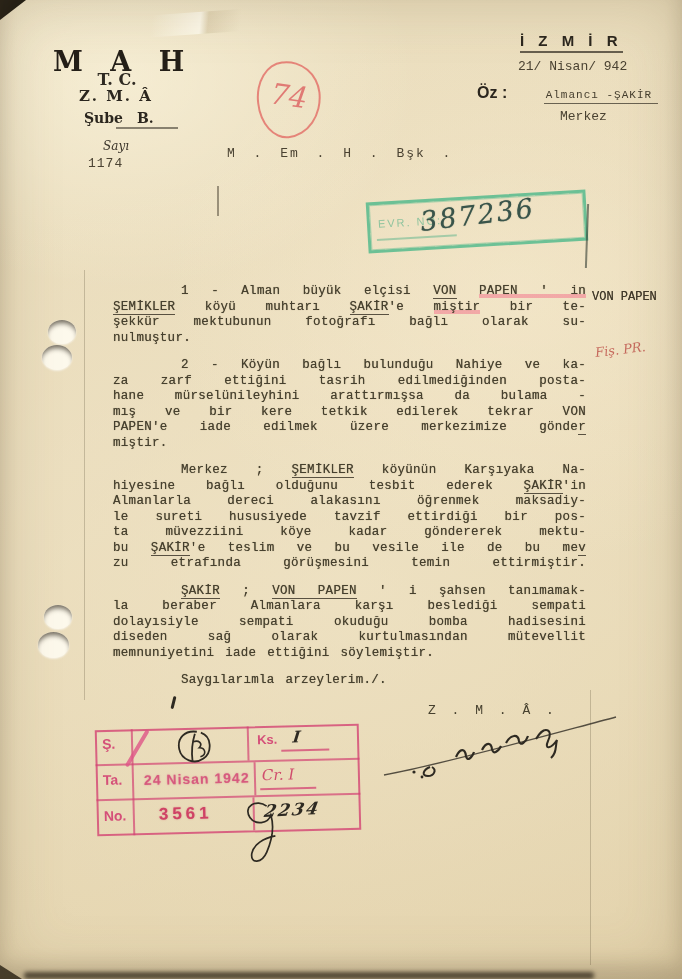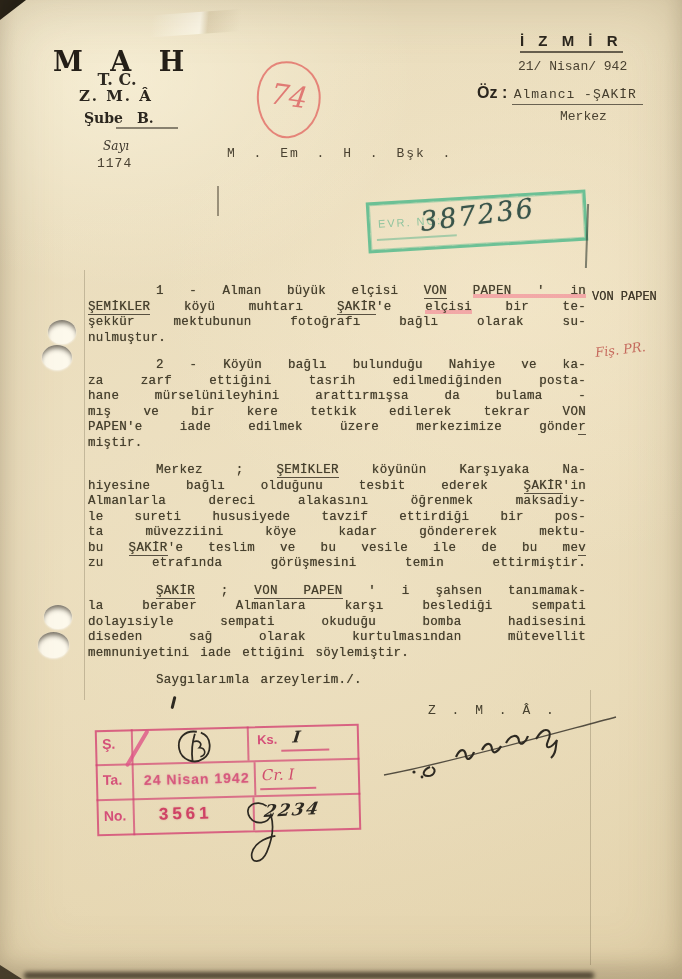--- a/index.html
+++ b/index.html
@@ -23,42 +23,42 @@
   
   .hole{border-radius:50%;background:#fdf9ec;box-shadow:inset 0 5px 5px -2px rgba(40,32,20,.65), 0 1px 2px rgba(255,255,255,.6);}
   
   .lh-tc{left:86px;top:24px;width:62px;text-align:center;font-family:"DejaVu Serif",serif;font-weight:bold;font-size:16px;color:#2f2a22;margin-top:46px;}
   .lh-org{left:53px;top:46px;font-family:"DejaVu Serif",serif;font-weight:bold;font-size:27px;letter-spacing:9px;color:#241f18;}
   .lh-zma{left:79px;top:87px;font-family:"DejaVu Serif",serif;font-weight:bold;font-size:15px;letter-spacing:2px;color:#2b261e;}
   .lh-sube{left:84px;top:110px;font-family:"DejaVu Serif",serif;font-weight:bold;font-size:14px;color:#2b261e;}
   .lh-sube .val{margin-left:14px;}
   .sube-line{left:116px;top:127px;width:62px;height:2px;background:rgba(50,44,34,.55);}
   .lh-sayi{left:103px;top:139px;font-family:"DejaVu Serif",serif;font-style:italic;font-size:12px;color:#3a342a;}
-  .lh-no{left:97px;top:156px;font-size:13px;letter-spacing:1px;color:#4a4232;}
+  .lh-no{left:88px;top:156px;font-size:13px;letter-spacing:1px;color:#4a4232;}
   .mark-v1{left:217px;top:186px;height:30px;}
   
   .dl-city{left:520px;top:32px;font-family:"Liberation Sans",sans-serif;font-weight:bold;font-size:15px;letter-spacing:5px;color:#2b261e;border-bottom:2px solid rgba(45,40,30,.7);padding-bottom:2px;}
   .dl-date{left:518px;top:59px;font-size:13px;color:#4a4232;}
   .dl-oz{left:477px;top:84px;font-family:"Liberation Sans",sans-serif;font-weight:bold;font-size:16px;color:#2b261e;}
-  .dl-ozval{font-family:"Liberation Mono",monospace;font-weight:normal;font-size:13px;letter-spacing:1px;border-bottom:1.5px solid rgba(50,44,34,.7);padding:0 6px 2px 2px;color:#453e2e;}
+  .dl-ozval{font-family:"Liberation Mono",monospace;font-weight:normal;font-size:11px;letter-spacing:1px;border-bottom:1.5px solid rgba(50,44,34,.7);padding:0 6px 2px 2px;color:#453e2e;margin-left:32px;}
   .dl-merkez{left:560px;top:109px;font-size:13px;color:#4a4232;}
   .recipient{left:227px;top:146px;font-size:13px;letter-spacing:2px;word-spacing:7px;color:#4a4232;}
   
   .page-note{left:257px;top:61px;width:60px;height:73px;border:2.5px solid rgba(225,100,95,.75);border-radius:46% 54% 58% 44%/50% 46% 56% 50%;transform:rotate(-6deg);}
   .page-note span{position:absolute;left:12px;top:16px;font-family:"DejaVu Serif",serif;font-style:italic;font-size:29px;color:rgba(220,95,95,.8);transform:rotate(14deg);}
   
   .gstamp{left:367px;top:196px;width:214px;height:45px;border:3px solid rgba(52,178,130,.7);transform:rotate(-3.4deg);box-shadow:inset 0 0 0 1px rgba(52,178,130,.35);}
   .gstamp .flabel{position:absolute;left:8px;top:13px;font-family:"Liberation Sans",sans-serif;font-size:11px;letter-spacing:2px;color:rgba(52,168,124,.5);}
   .gstamp .fline{position:absolute;left:6px;top:34px;width:80px;height:2px;background:rgba(52,168,124,.4);}
   .gnumber{left:420px;top:199px;font-family:"DejaVu Serif",serif;font-style:italic;font-size:27px;letter-spacing:2px;color:#39544a;transform:rotate(-7deg);text-shadow:0 0 1px rgba(57,84,74,.6);}
   .pen-v{left:586px;top:204px;width:2px;height:64px;background:rgba(50,60,50,.6);transform:rotate(2deg);}
   
   #body{left:88px;top:284px;width:498px;font-size:12.5px;letter-spacing:.3px;word-spacing:3px;color:#46402e;text-shadow:0 0 .7px rgba(70,60,40,.75);}
   #body .para{margin:0 0 12px 0;}
-  #body .line{line-height:15.5px;height:15.5px;white-space:nowrap;}
+  #body .line{line-height:15.5px;height:15.5px;white-space:nowrap;margin-left:25px;}
   #body .jline{white-space:normal;text-align:justify;text-align-last:justify;}
   #body .ind{padding-left:68px;}
   .tu{border-bottom:1.5px solid rgba(62,55,42,.85);}
   .pm{background-image:linear-gradient(rgba(243,120,142,.55),rgba(243,120,142,.55));background-size:100% 4px;background-position:0 100%;background-repeat:no-repeat;}
   .closing-mark{left:172px;top:696px;width:2.5px;height:13px;background:#2e2a22;border-radius:2px;transform:rotate(14deg);}
   
   .sig-typed{left:428px;top:703px;font-size:13px;letter-spacing:1px;word-spacing:6px;color:#46402e;}
   .sig-svg{left:378px;top:705px;}
   
   .mn1{left:592px;top:290px;font-size:12px;color:#3f382a;text-shadow:0 0 .6px rgba(60,50,35,.8);}
@@ -125,21 +125,21 @@
   <div class="abs gstamp">
     <span class="flabel">EVR. NO:</span>
     <span class="fline"></span>
   </div>
   <div class="abs gnumber">387236</div>
   <div class="abs pen-v"></div>
 
   <div id="body" class="abs">
       <div class="para">
         <div class="line jline ind">1 - Alman büyük elçisi <span class="tu">VON</span> <span class="pm">PAPEN ' in</span></div>
-        <div class="line jline"><span class="tu">ŞEMİKLER</span> köyü muhtarı <span class="tu">ŞAKİR</span>'e <span class="pm">elçisi</span> bir te-</div>
+        <div class="line jline"><span class="tu">ŞEMİKLER</span> köyü muhtarı <span class="tu">ŞAKİR</span>'e <span class="pm">miştir</span> bir te-</div>
         <div class="line jline">şekkür mektubunun fotoğrafı bağlı olarak su-</div>
         <div class="line">nulmuştur.</div>
       </div>
       <div class="para">
         <div class="line jline ind">2 - Köyün bağlı bulunduğu Nahiye ve ka-</div>
         <div class="line jline">za zarf ettiğini tasrih edilmediğinden posta-</div>
         <div class="line jline">hane mürselünileyhini arattırmışsa da bulama -</div>
         <div class="line jline">mış ve bir kere tetkik edilerek tekrar VON</div>
         <div class="line jline">PAPEN'e iade edilmek üzere merkezimize gönde<span class="tu">r</span></div>
         <div class="line">miştir.</div>

